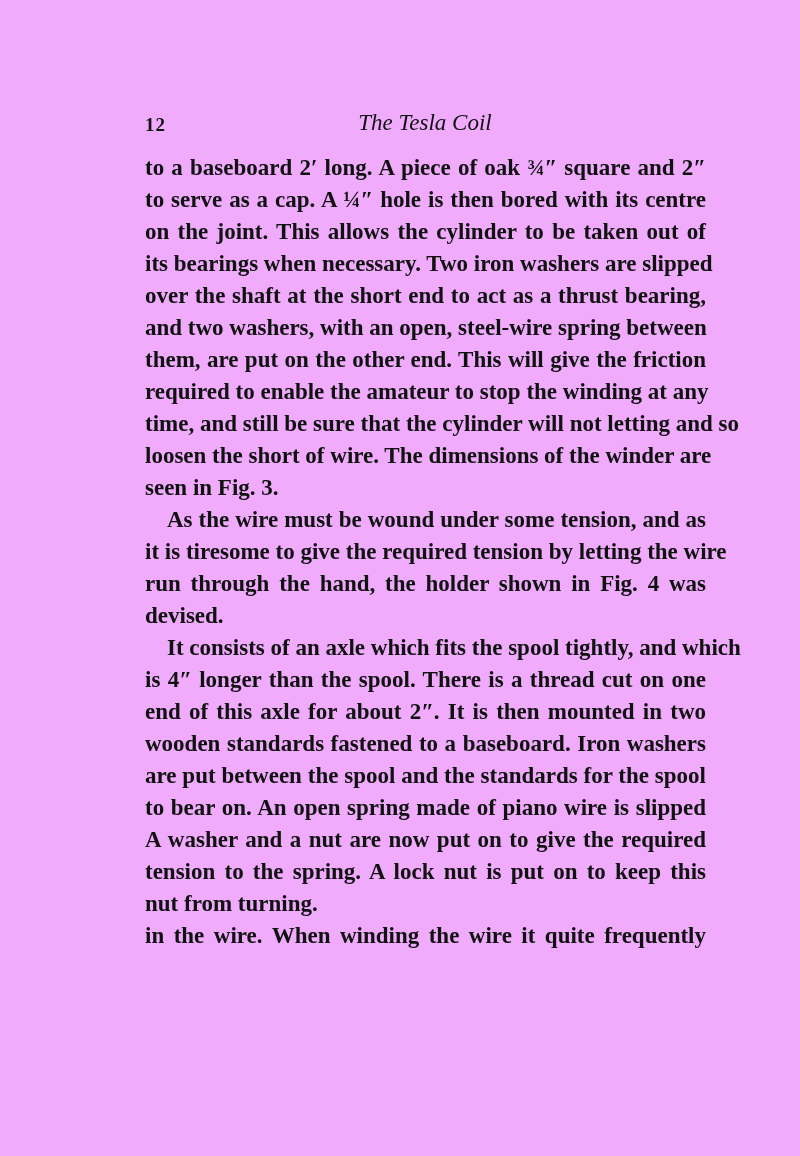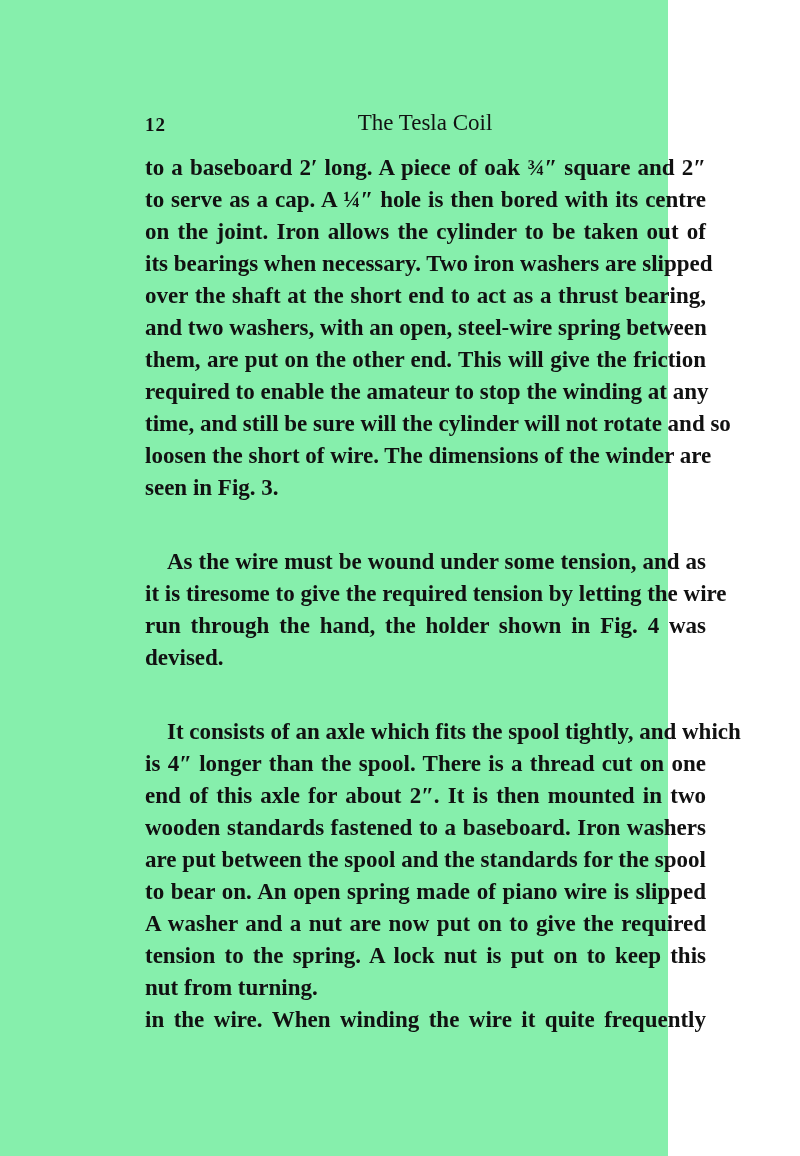--- a/index.html
+++ b/index.html
@@ -11,22 +11,22 @@
       width: 800px;
       height: 1156px;
       position: relative;
       overflow: hidden;
       font-family: "Liberation Serif", "DejaVu Serif", serif;
       color: #111111;
     }
     .page {
       position: absolute;
       left: 0; top: 0;
-      width: 668px; height: 1156px;
-      background: #86efac;
+      width: 800px; height: 1156px;
+      background: #f0abfc;
     }
     .running-head {
       position: absolute;
       top: 110px;
       left: 145px;
       width: 560px;
       height: 32px;
     }
     .page-number {
       position: absolute;
@@ -36,20 +36,21 @@
       font-weight: bold;
       letter-spacing: 1px;
     }
     .running-title {
       position: absolute;
       left: 0;
       width: 560px;
       text-align: center;
       top: 0;
       font-size: 23px;
+      font-style: italic;
     }
     .text-block {
       position: absolute;
       left: 145px;
       top: 152px;
       width: 561px;
     }
     .line {
       display: block;
       height: 32px;
@@ -59,45 +60,44 @@
       white-space: nowrap;
       text-align: justify;
       text-align-last: justify;
     }
     .line.last {
       text-align: left;
       text-align-last: left;
     }
     .line.indent {
       padding-left: 22px;
-      margin-top: 42px;
     }
   </style>
 </head>
 <body>
 
 <div class="page">
 
   <div class="running-head">
     <span class="page-number">12</span>
     <span class="running-title">The Tesla Coil</span>
   </div>
 
   <div class="text-block">
 
     <div>
       <span class="line">to a baseboard 2′ long.  A piece of oak ¾″ square and 2″</span>
       <span class="line">to serve as a cap.  A ¼″ hole is then bored with its centre</span>
-      <span class="line">on the joint.  Iron allows the cylinder to be taken out of</span>
+      <span class="line">on the joint.  This allows the cylinder to be taken out of</span>
       <span class="line">its bearings when necessary.  Two iron washers are slipped</span>
       <span class="line">over the shaft at the short end to act as a thrust bearing,</span>
       <span class="line">and two washers, with an open, steel-wire spring between</span>
       <span class="line">them, are put on the other end.  This will give the friction</span>
       <span class="line">required to enable the amateur to stop the winding at any</span>
-      <span class="line">time, and still be sure will the cylinder will not rotate and so</span>
+      <span class="line">time, and still be sure that the cylinder will not letting and so</span>
       <span class="line">loosen the short of wire.  The dimensions of the winder are</span>
       <span class="line last">seen in Fig. 3.</span>
     </div>
 
     <div>
       <span class="line indent">As the wire must be wound under some tension, and as</span>
       <span class="line">it is tiresome to give the required tension by letting the wire</span>
       <span class="line">run through the hand, the holder shown in Fig. 4 was</span>
       <span class="line last">devised.</span>
     </div>

